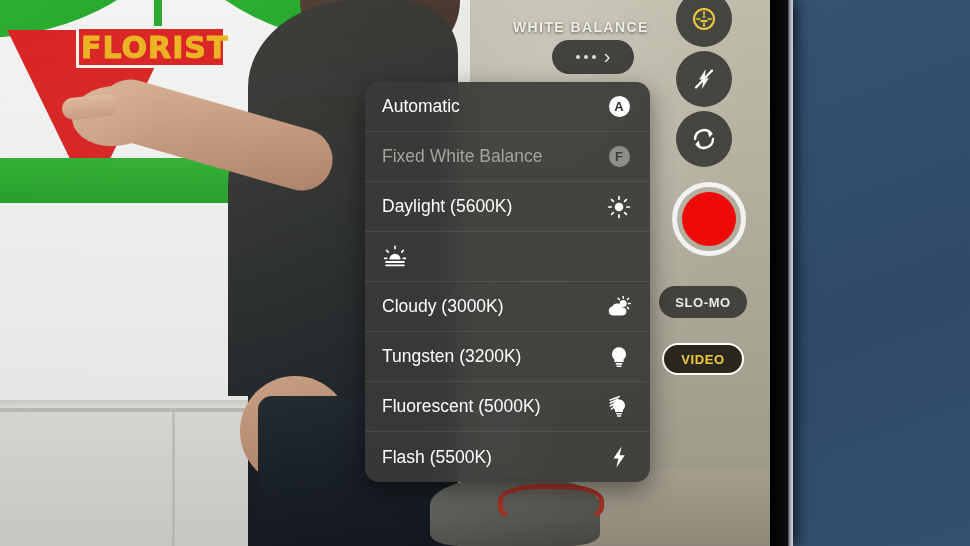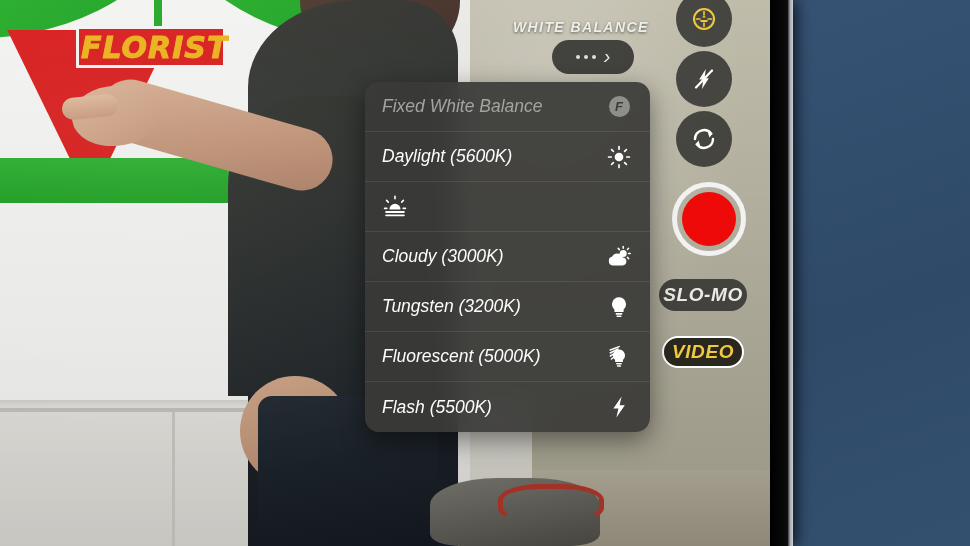--- a/index.html
+++ b/index.html
@@ -7,21 +7,20 @@
     padding: 0;
     background: #000;
   }
   #stage {
     position: relative;
     width: 970px;
     height: 546px;
     overflow: hidden;
     font-family: "Liberation Sans", sans-serif;
     background: #0a0a0a;
-    font-style: italic;
   }
 
   
   #desktop {
     position: absolute;
     inset: 0;
     background: linear-gradient(160deg, #3d5a7e 0%, #355273 35%, #2f4a68 70%, #33516f 100%);
   }
 
   
@@ -303,23 +302,24 @@
     border-radius: 50%;
     background: #ef0a0a;
   }
 
   .mode-pill {
     position: absolute;
     display: flex;
     align-items: center;
     justify-content: center;
     border-radius: 16px;
-    font-size: 19px;
+    font-size: 13px;
     font-weight: bold;
     letter-spacing: 0.6px;
+    margin-top: 7px;
   }
   #slomo-pill {
     left: 659px; top: 279px; width: 88px; height: 32px;
     background: rgba(55,55,52,0.9);
     color: #eceae4;
   }
   #video-pill {
     left: 662px; top: 336px; width: 82px; height: 32px;
     background: rgba(28,26,18,0.9);
     color: #f0c940;
@@ -468,20 +468,26 @@
       <div id="record-btn">
         <div class="inner"></div>
       </div>
 
       <div class="mode-pill" id="slomo-pill">SLO-MO</div>
 
       <div class="mode-pill" id="video-pill">VIDEO</div>
 
       <div id="wb-menu">
 
+        <div class="wb-row">
+          <span class="label">Automatic</span>
+          <span class="ic">
+            <span class="badge on">A</span>
+          </span>
+        </div>
 
         <div class="wb-row disabled">
           <span class="label">Fixed White Balance</span>
           <span class="ic">
             <span class="badge off">F</span>
           </span>
         </div>
 
         <div class="wb-row">
           <span class="label">Daylight (5600K)</span>

